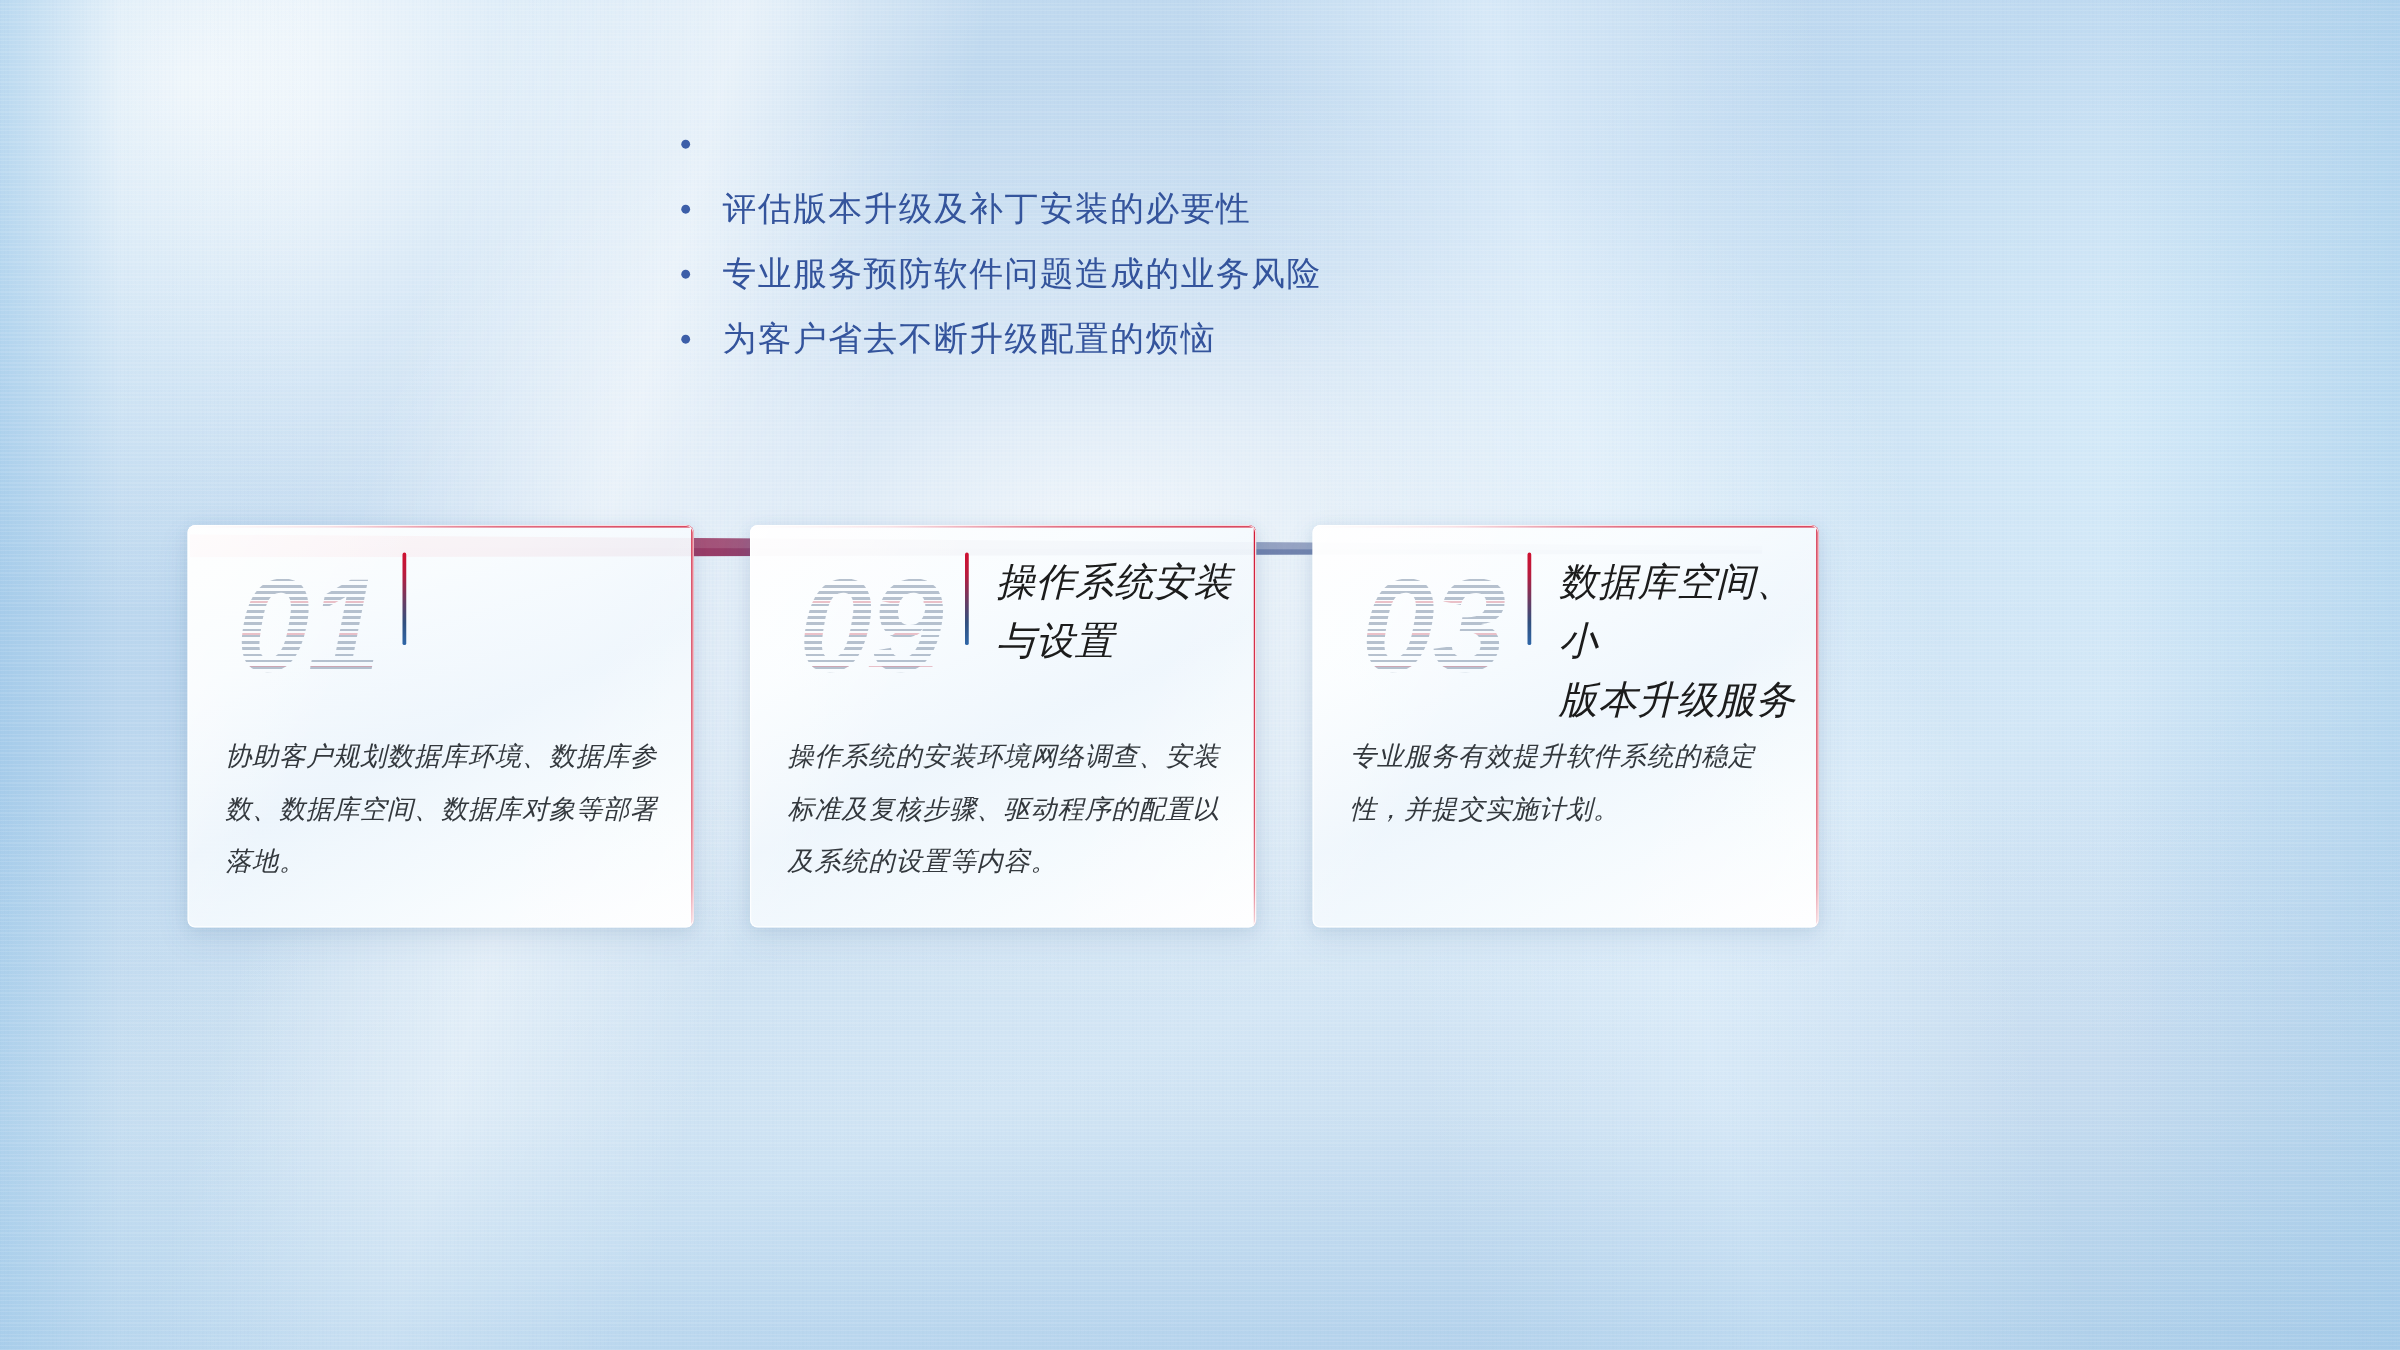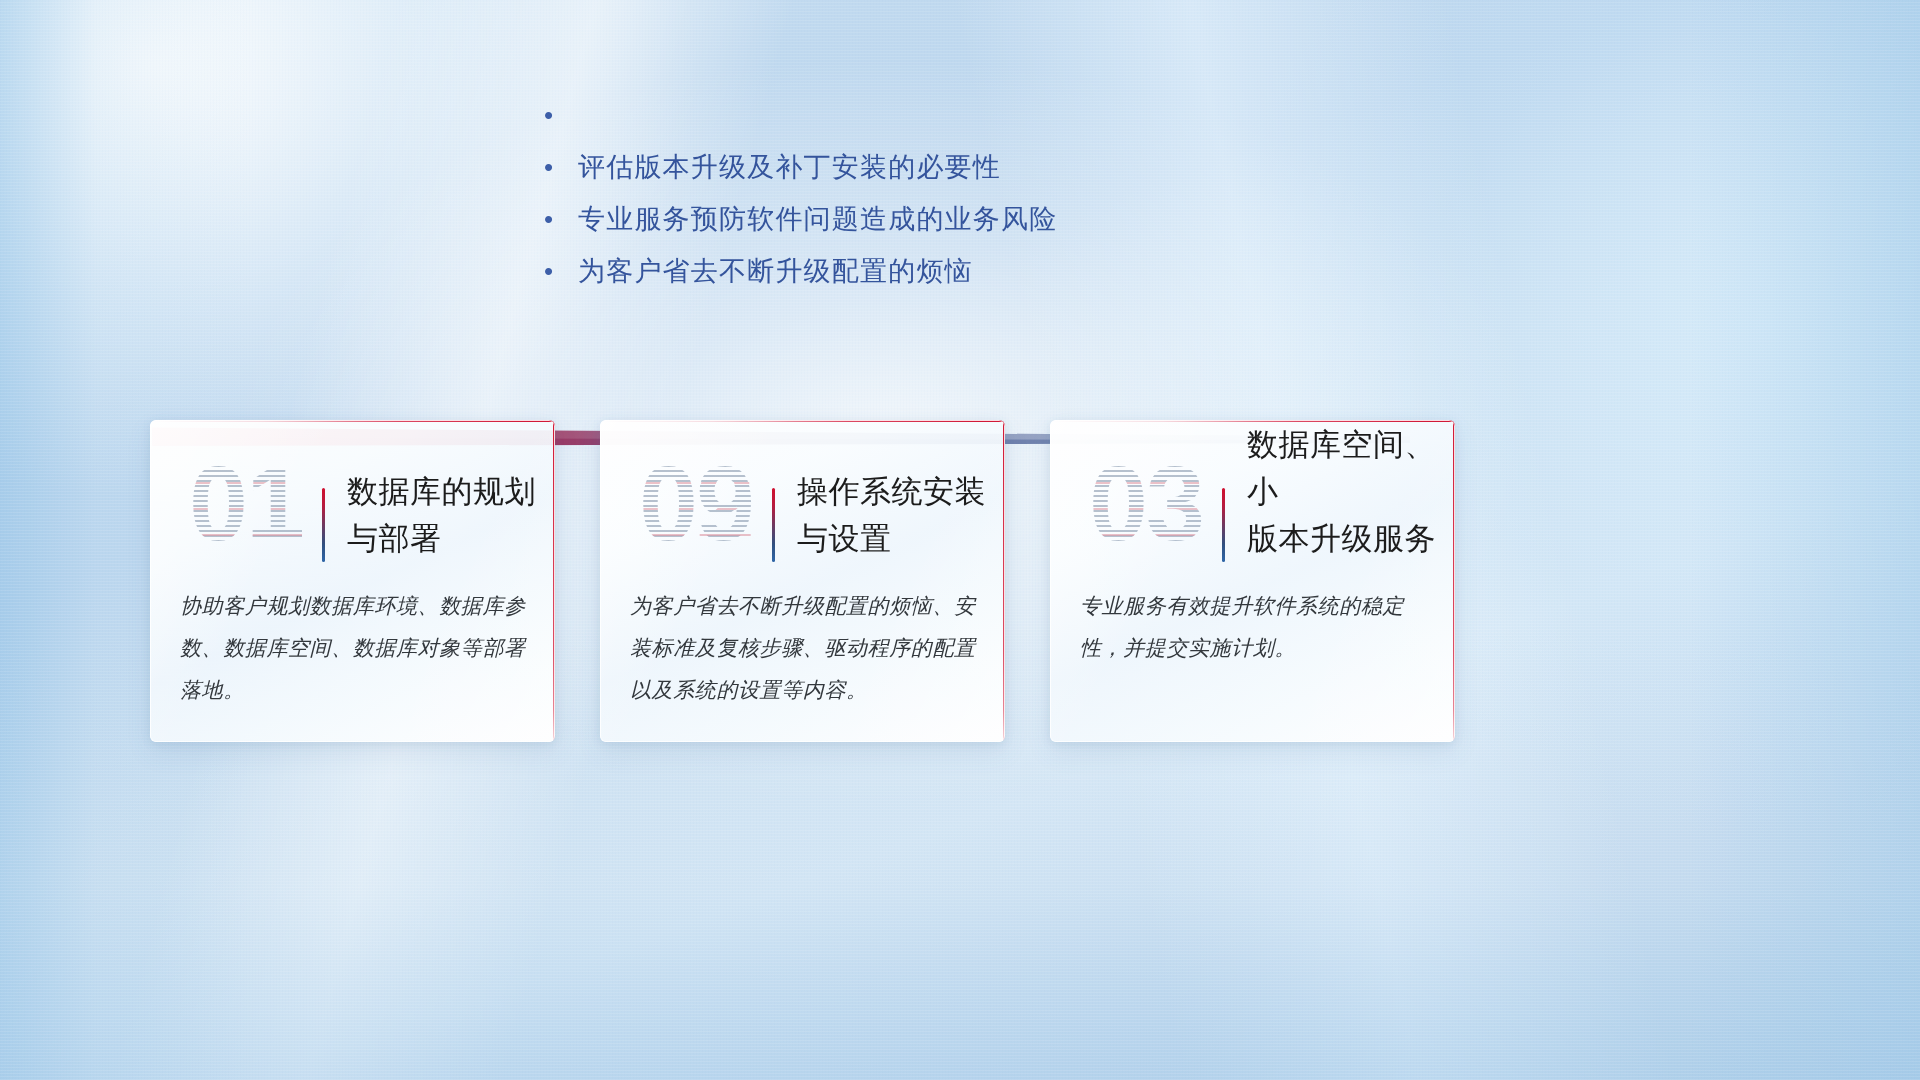--- a/index.html
+++ b/index.html
@@ -215,21 +215,22 @@
     pointer-events:none;
   }
 
   
   .card-head{
     position:absolute;
     left:0; right:0;
     top:22px;
     height:120px;
     display:flex;
-    align-items:flex-end;
+    align-items:flex-start;
+    font-style:italic;
   }
   .ghost-num{
     position:relative;
     width:140px;
     flex:0 0 140px;
     margin-left:26px;
     height:118px;
     font-size:106px;
     font-weight:700;
     line-height:118px;
@@ -347,38 +348,36 @@
   <div class="cards">
 
     <div class="card">
       <div class="card-accent-top"></div>
       <div class="card-accent-right"></div>
       <div class="card-sheen"></div>
       <div class="card-inner-edge"></div>
       <div class="card-head">
         <div class="ghost-num" data-ghost="01">01</div>
         <div class="head-rule"></div>
-        <div class="card-title">数据库的规划
-与部署</div>
       </div>
       <div class="card-body">协助客户规划数据库环境、数据库参数、数据库空间、数据库对象等部署落地。</div>
     </div>
 
     <div class="card">
       <div class="card-accent-top"></div>
       <div class="card-accent-right"></div>
       <div class="card-sheen"></div>
       <div class="card-inner-edge"></div>
       <div class="card-head">
         <div class="ghost-num" data-ghost="02">09</div>
         <div class="head-rule"></div>
         <div class="card-title">操作系统安装
 与设置</div>
       </div>
-      <div class="card-body">为客户省去不断升级配置的烦恼、安装标准及复核步骤、驱动程序的配置以及系统的设置等内容。</div>
+      <div class="card-body">操作系统的安装环境网络调查、安装标准及复核步骤、驱动程序的配置以及系统的设置等内容。</div>
     </div>
 
     <div class="card">
       <div class="card-accent-top"></div>
       <div class="card-accent-right"></div>
       <div class="card-sheen"></div>
       <div class="card-inner-edge"></div>
       <div class="card-head">
         <div class="ghost-num" data-ghost="03">03</div>
         <div class="head-rule"></div>

